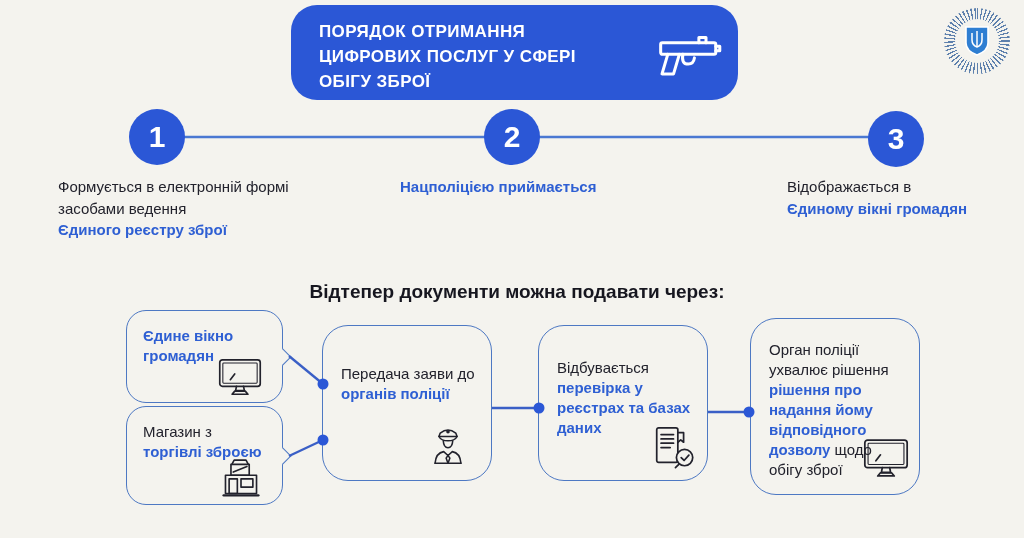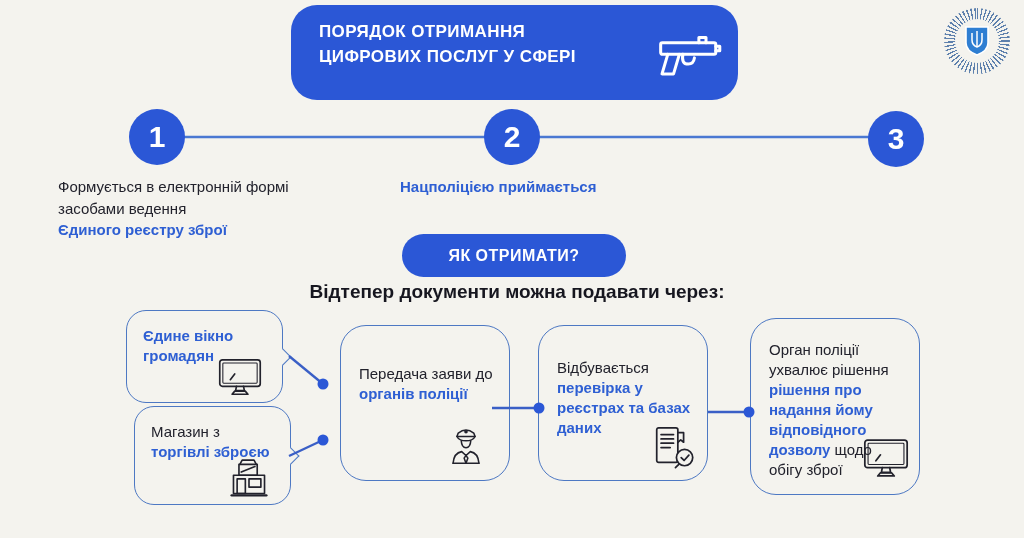--- a/index.html
+++ b/index.html
@@ -68,41 +68,42 @@
   }
   .fbox .blue{color:var(--blue-text);font-weight:700;}
   .bubble{border-radius:20px;padding:15px 14px 8px 16px;}
   .bubble::after{
     content:"";position:absolute;right:-7px;top:50%;width:11px;height:11px;
     background:var(--bg);border-top:1.6px solid var(--border);
     border-right:1.6px solid var(--border);
     transform:translateY(-50%) rotate(45deg);
   }
   .box-a{left:126px;top:310px;width:157px;height:93px;}
-  .box-b{left:134px;top:406px;width:157px;height:99px;}
-  .box-c{left:340px;top:325px;width:170px;height:156px;border-radius:26px;padding:38px 16px 0 18px;}
+  .box-b{left:126px;top:406px;width:157px;height:99px;}
+  .box-c{left:322px;top:325px;width:170px;height:156px;border-radius:26px;padding:38px 16px 0 18px;}
   .box-d{left:538px;top:325px;width:170px;height:156px;border-radius:26px;padding:32px 16px 0 18px;}
   .box-e{left:750px;top:318px;width:170px;height:177px;border-radius:26px;padding:21px 14px 0 18px;}
   .fbox .icon{position:absolute;}
   .box-a .icon{right:20px;bottom:5px;}
   .box-b .icon{right:20px;bottom:5px;}
   .box-c .icon{right:24px;bottom:11px;}
   .box-d .icon{right:9px;bottom:8px;}
   .box-e .icon{right:10px;bottom:15px;}
   
   .connectors{position:absolute;left:0;top:0;z-index:3;pointer-events:none;}
 </style>
 </head>
 <body>
 
 <div class="stage">
 
   <div class="title-box">
     <div class="tline">ПОРЯДОК ОТРИМАННЯ</div>
     <div class="tline">ЦИФРОВИХ ПОСЛУГ У СФЕРІ</div>
+    <div class="tline">ОБІГУ ЗБРОЇ</div>
     <svg class="pistol" width="64" height="52" viewBox="0 0 72 56" fill="none" stroke="#ffffff" stroke-width="3.4" stroke-linejoin="round" stroke-linecap="round">
       <rect x="3" y="12" width="62" height="13" rx="2"></rect>
       <path d="M46 12 V6 H54 V12"></path>
       <path d="M65 16 H69.5 V21 H65"></path>
       <path d="M11 25 L4.5 47 H17.5 L24 25"></path>
       <path d="M28 25 Q26 36 34 36 Q40 36 41 29"></path>
     </svg>
   </div>
 
   <div class="emblem">
@@ -118,22 +119,25 @@
   <div class="num-circle" style="left:484px;top:109px;">2</div>
   <div class="num-circle" style="left:868px;top:111px;">3</div>
 
   <div class="step" style="left:58px;top:170px;width:240px;">
     <span>Формується в електронній формі засобами ведення</span>
     <span class="blue blk">Єдиного реєстру зброї</span>
   </div>
   <div class="step" style="left:400px;top:170px;width:275px;">
     <span class="blue blk">Нацполіцією приймається</span>
   </div>
-
-  <button class="cta">ЯК ОТРИМАТИ?</button>
+  <div class="step" style="left:787px;top:170px;width:230px;">
+    <span class="blk">Відображається в</span>
+    <span class="blue blk">Єдиному вікні громадян</span>
+  </div>
+
 
   <div class="flow-heading">Відтепер документи можна подавати через:</div>
 
   <div class="fbox bubble box-a">
     <span class="blue">Єдине вікно громадян</span>
     <svg class="icon" width="44" height="39" viewBox="0 0 50 44" fill="none" stroke="#22222c" stroke-width="1.9" stroke-linejoin="round" stroke-linecap="round">
       <rect x="2" y="2" width="46" height="30" rx="3"></rect>
       <rect x="5.5" y="5.5" width="39" height="23" rx="1" stroke-width="1.2"></rect>
       <path d="M14 24.5 L19 18"></path>
       <path d="M21 32 L20 37 H30 L29 32"></path>

